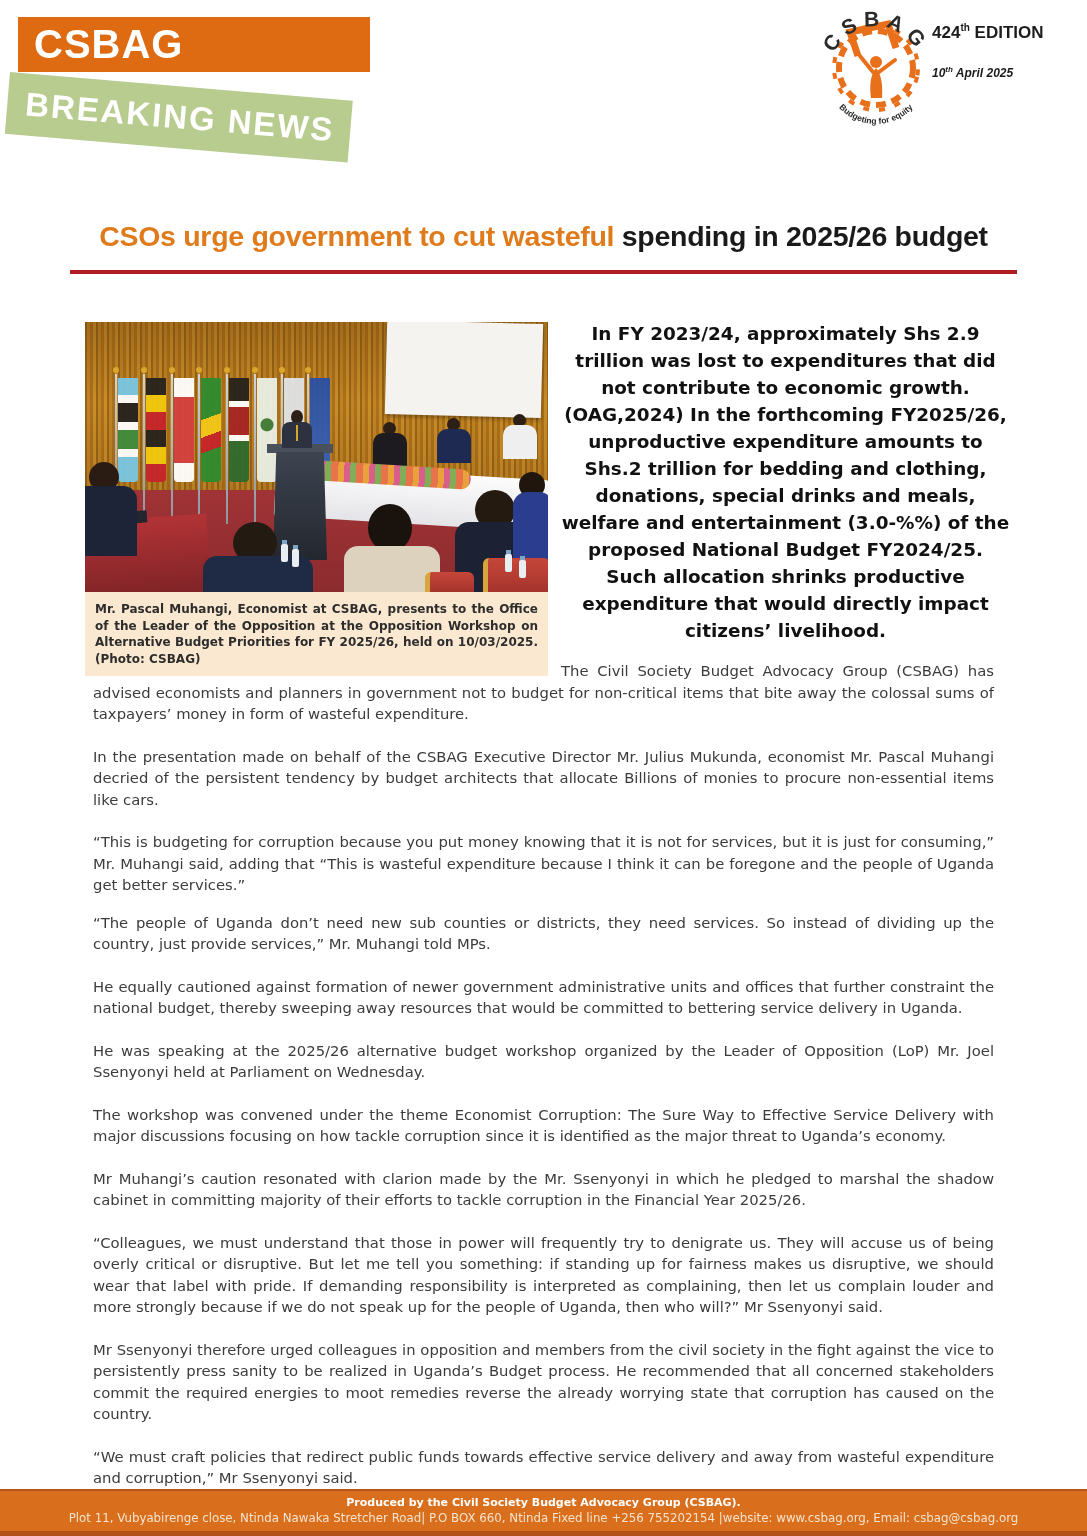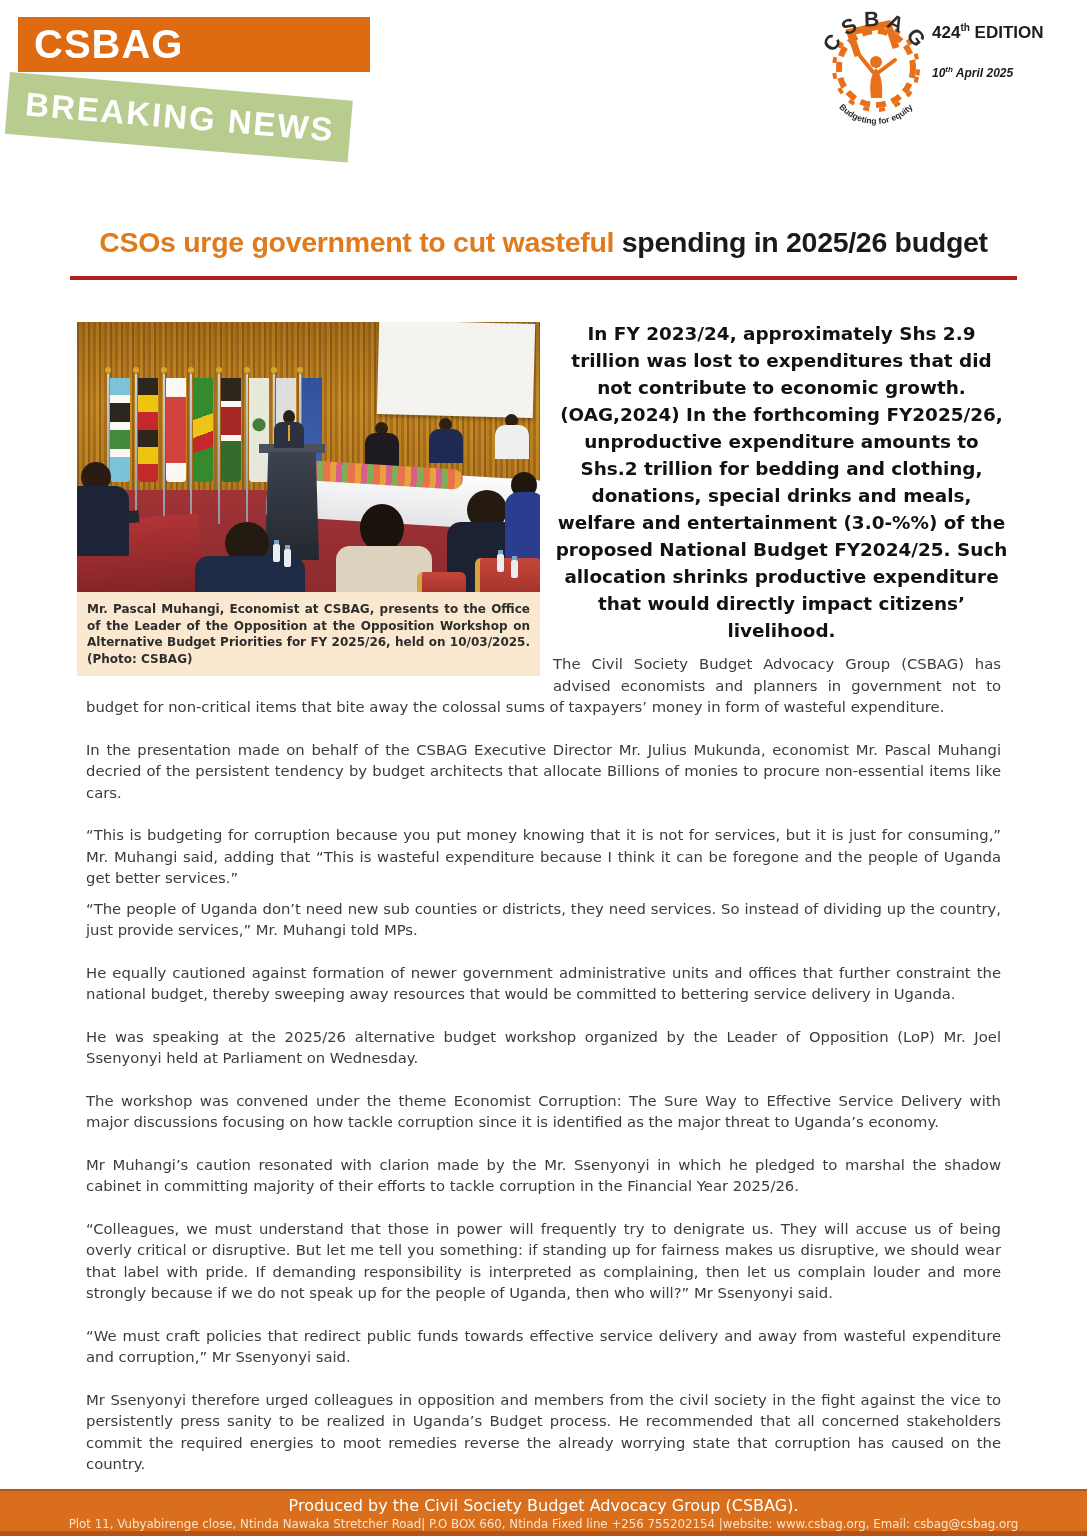--- a/index.html
+++ b/index.html
@@ -30,38 +30,38 @@
   .edition-block{position:absolute;left:932px;top:22px;width:150px;
     font-family:"Liberation Sans",sans-serif;color:#1c1c1c;}
   .edition-line{font-size:17px;font-weight:bold;}
   .edition-line sup{font-size:10px;}
   .date-line{margin-top:22px;font-size:12px;font-weight:bold;font-style:italic;}
   .date-line sup{font-size:8px;}
   
   .headline-wrap{position:absolute;top:220px;left:70px;right:70px;text-align:center;}
   .headline{
     font-family:"Liberation Sans",sans-serif;font-weight:bold;font-size:28.5px;
-    letter-spacing:-0.3px;margin:6px;white-space:nowrap;
+    letter-spacing:-0.3px;margin:0;white-space:nowrap;
   }
   .headline .hl-orange{color:#e07b1c;}
   .headline .hl-black{color:#1a1a1a;}
   .red-rule{margin-top:17px;height:4px;background:#b01f24;border:none;}
   
   .article{position:absolute;top:320px;left:77px;width:933px;}
   .photo-figure{float:left;width:463px;margin:2px 13px 4px 0;}
   .photo{position:relative;width:463px;height:270px;overflow:hidden;background:#b3761c;}
   .caption{
     background:#fbe8d0;padding:9px 10px;box-sizing:border-box;
     font-size:12px;line-height:16.5px;font-weight:bold;color:#2d2d2d;text-align:justify;
   }
   .lead{
     margin:0 0 6px 0;font-weight:bold;font-size:18.4px;line-height:27px;
     color:#111;text-align:center;
   }
-  p.body{margin:9px;font-size:14.8px;line-height:21.5px;text-align:justify;color:#3c3c3c;}
+  p.body{margin:16px;font-size:14.8px;line-height:21.5px;text-align:justify;color:#3c3c3c;}
   p.body.gap{margin-top:21px;}
   
   .photo *{position:absolute;}
   .wood{inset:0;background:
     repeating-linear-gradient(90deg,#9a6416 0 2px,#c08423 2px 5px,#ab701a 5px 8px,#c98d28 8px 11px);}
   .wood-shade{inset:0;background:linear-gradient(180deg,rgba(90,50,8,.30),rgba(0,0,0,0) 30%,rgba(60,30,5,.12) 62%,rgba(0,0,0,.22));}
   .screen{right:6px;top:0;width:156px;height:94px;background:#f4f3ef;
     transform:rotate(1.5deg);box-shadow:0 2px 4px rgba(0,0,0,.35);}
   .floor{left:0;right:0;top:168px;bottom:0;background:linear-gradient(180deg,#a03336,#8c2b2e);}
   .flag{top:0;left:0;width:0;height:0;}
@@ -94,21 +94,21 @@
   .sil .s-body{border-radius:14px 14px 0 0;}
   .chair{background:linear-gradient(180deg,#c6463a,#a5342c);border-left:5px solid #d8a43c;border-radius:6px 6px 0 0;}
   .bottle{width:7px;height:18px;background:#e8eef2;border-radius:2px;}
   .bottle:before{content:"";position:absolute;left:1px;top:-4px;width:5px;height:4px;background:#7aa7c7;}
   
   .footer{
     position:absolute;left:0;right:0;bottom:0;height:40px;background:#d96f1c;
     border-top:2px solid #b5541c;border-bottom:5px solid #b35317;box-sizing:content-box;
     text-align:center;font-family:"DejaVu Sans",sans-serif;
   }
-  .footer-line1{margin-top:5px;font-size:16px;font-weight:normal;color:#ffffff;}
+  .footer-line1{margin-top:5px;font-size:11px;font-weight:bold;color:#ffffff;}
   .footer-line2{margin-top:2px;font-size:11.8px;color:#f7e3cd;}
 </style>
 </head>
 <body>
 
 <header class="masthead">
   <div class="brand-box">
     <span>CSBAG</span>
   </div>
   <div class="banner-box">
@@ -141,21 +141,21 @@
   </div>
 </header>
 
 <div class="headline-wrap">
   <h1 class="headline"><span class="hl-orange">CSOs urge government to cut wasteful </span><span class="hl-black">spending in 2025/26 budget</span></h1>
   <hr class="red-rule">
 </div>
 
 <main class="article">
 
-  <figure class="photo-figure" style="margin-left:0">
+  <figure class="photo-figure" style="margin-left:8px">
     <div class="photo">
       <div class="wood"></div>
       <div class="wood-shade"></div>
       <div class="screen"></div>
       <div class="floor"></div>
 
       <div class="flag f1" style="left:30px">
           <div class="pole"></div>
           <div class="finial"></div>
           <div class="cloth"></div>
@@ -257,22 +257,22 @@
 
   <p class="body">The Civil Society Budget Advocacy Group (CSBAG) has advised economists and planners in government not to budget for non-critical items that bite away the colossal sums of taxpayers’ money in form of wasteful expenditure.</p>
   <p class="body gap">In the presentation made on behalf of the CSBAG Executive Director Mr. Julius Mukunda, economist Mr. Pascal Muhangi decried of the persistent tendency by budget architects that allocate Billions of monies to procure non-essential items like cars.</p>
   <p class="body gap">“This is budgeting for corruption because you put money knowing that it is not for services, but it is just for consuming,” Mr. Muhangi said, adding that “This is wasteful expenditure because I think it can be foregone and the people of Uganda get better services.”</p>
   <p class="body">“The people of Uganda don’t need new sub counties or districts, they need services. So instead of dividing up the country, just provide services,” Mr. Muhangi told MPs.</p>
   <p class="body gap">He equally cautioned against formation of newer government administrative units and offices that further constraint the national budget, thereby sweeping away resources that would be committed to bettering service delivery in Uganda.</p>
   <p class="body gap">He was speaking at the 2025/26 alternative budget workshop organized by the Leader of Opposition (LoP) Mr. Joel Ssenyonyi held at Parliament on Wednesday.</p>
   <p class="body gap">The workshop was convened under the theme Economist Corruption: The Sure Way to Effective Service Delivery with major discussions focusing on how tackle corruption since it is identified as the major threat to Uganda’s economy.</p>
   <p class="body gap">Mr Muhangi’s caution resonated with clarion made by the Mr. Ssenyonyi in which he pledged to marshal the shadow cabinet in committing majority of their efforts to tackle corruption in the Financial Year 2025/26.</p>
   <p class="body gap">“Colleagues, we must understand that those in power will frequently try to denigrate us. They will accuse us of being overly critical or disruptive. But let me tell you something: if standing up for fairness makes us disruptive, we should wear that label with pride. If demanding responsibility is interpreted as complaining, then let us complain louder and more strongly because if we do not speak up for the people of Uganda, then who will?” Mr Ssenyonyi said.</p>
+  <p class="body gap">Mr Ssenyonyi therefore urged colleagues in opposition and members from the civil society in the fight against the vice to persistently press sanity to be realized in Uganda’s Budget process. He recommended that all concerned stakeholders commit the required energies to moot remedies reverse the already worrying state that corruption has caused on the country.</p>
   <p class="body gap">“We must craft policies that redirect public funds towards effective service delivery and away from wasteful expenditure and corruption,” Mr Ssenyonyi said.</p>
-  <p class="body gap">Mr Ssenyonyi therefore urged colleagues in opposition and members from the civil society in the fight against the vice to persistently press sanity to be realized in Uganda’s Budget process. He recommended that all concerned stakeholders commit the required energies to moot remedies reverse the already worrying state that corruption has caused on the country.</p>
   <p class="body">The above caution comes at a time when government is expected to table the Ministerial Policy Statement (MPS) as mandated by law to kick-start second phase of formation of the 2025/26 National Budget.</p>
   <p class="body gap">On Friday March 7th, 2025, the State Minister for Finance in Charge of General Duties Mr Henry Musasizi revealed that government had planned to include Shs198.7 Billion in the 2025/26 Budget to specifically combat corruption.</p>
 
 </main>
 
 <footer class="footer">
   <div class="footer-line1">Produced by the Civil Society Budget Advocacy Group (CSBAG).</div>
   <div class="footer-line2">Plot 11, Vubyabirenge close, Ntinda Nawaka Stretcher Road| P.O BOX 660, Ntinda Fixed line +256 755202154 |website: www.csbag.org, Email: csbag@csbag.org</div>
 </footer>
 

